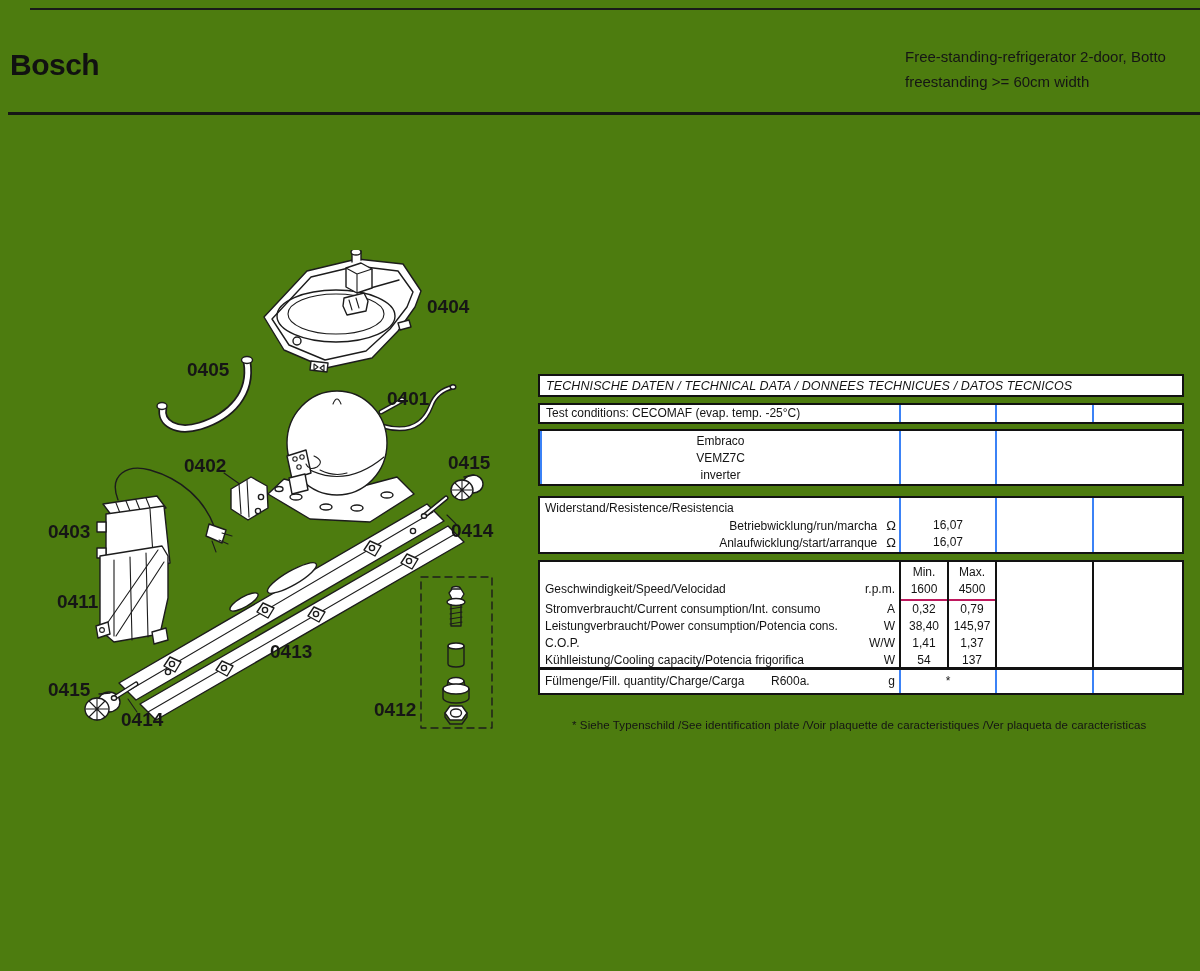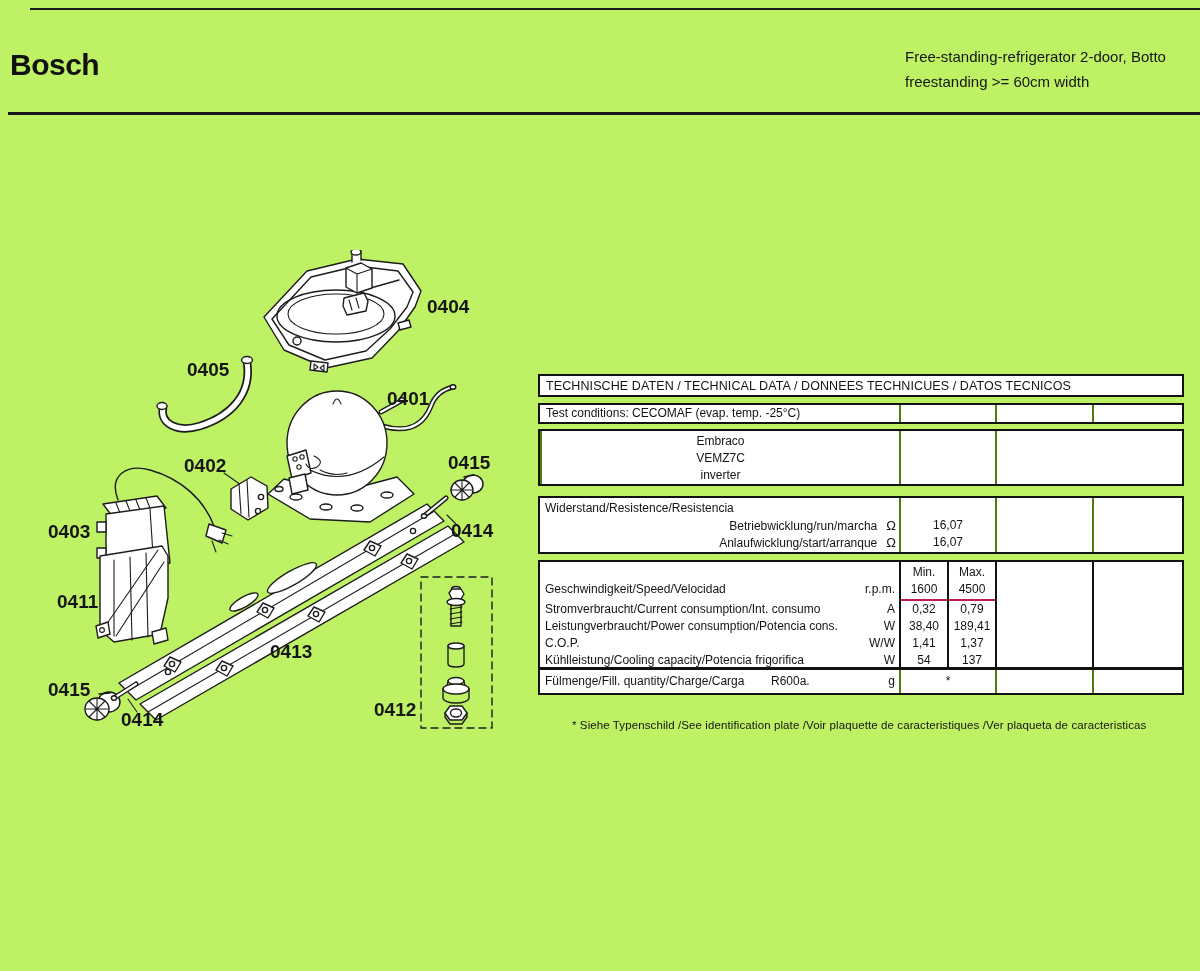--- a/index.html
+++ b/index.html
@@ -1,17 +1,17 @@
 <!DOCTYPE html>
 <html><head>
 <meta charset="utf-8">
 <style>
   html,body{margin:0;padding:0;background:#e8e8e8;}
   .page{
-    position:relative;width:1200px;height:971px;background:#bef264;
+    position:relative;width:1200px;height:971px;background:#4d7c0f;
     font-family:"Liberation Sans","DejaVu Sans",sans-serif;color:#141414;
     overflow:hidden;margin:0 auto;
   }
   
   .top-edge-line{position:absolute;left:30px;top:8px;width:1170px;height:2px;background:#191919;}
   .brand{position:absolute;left:10px;top:48px;font-size:30px;font-weight:bold;letter-spacing:-0.5px;color:#111;}
   .doc-title{position:absolute;left:905px;top:44px;font-size:15px;line-height:25px;color:#151515;width:300px;}
   .head-rule{position:absolute;left:8px;top:112px;width:1192px;height:3px;background:#161616;}
   
   .diagram{position:absolute;left:30px;top:250px;}
@@ -23,22 +23,22 @@
   .diagram .pin-b{stroke-width:5;}
   .diagram .pin-w{stroke:#ffffff;stroke-width:2.2;}
   .diagram .thin{stroke-width:1.1;}
   .diagram text{
     font-family:"Liberation Sans","DejaVu Sans",sans-serif;font-size:19px;font-weight:600;
     fill:#161616;stroke:none;}
   
   .tech{position:absolute;left:538px;top:374px;width:646px;font-size:12px;}
   .tblock{position:absolute;left:0;width:646px;border:2px solid #121212;box-sizing:border-box;background:#fff;}
   .grid4{display:grid;grid-template-columns:359px 96px 97px auto;}
-  .vcell{border-left:2px solid #4d7c0f;box-sizing:border-box;}
-  .b-title{top:0;height:23px;line-height:19px;padding:1px 0 0 6px;font-size:12.5px;letter-spacing:0.1px;}
+  .vcell{border-left:2px solid #3b82f6;box-sizing:border-box;}
+  .b-title{top:0;height:23px;line-height:19px;padding:1px 0 0 6px;font-size:12.5px;letter-spacing:0.1px;font-style:italic;}
   .b-test{top:29px;height:21px;}
   .b-test .lab{padding-left:6px;line-height:17px;}
   .b-comp{top:55px;height:57px;}
   .b-comp .lab{padding:2px 4px 0 5px;}
   .line17{height:17px;line-height:17px;white-space:nowrap;}
   .cellc{text-align:center;}
   .b-comp .vals{padding-top:2px;}
   .b-res{top:122px;height:58px;}
   .b-res .lab{padding:2px 3px 0 5px;}
   .rline{text-align:right;}
@@ -316,21 +316,21 @@
         <div class="pline p2 bb">1600</div>
         <div class="pline">0,32</div>
         <div class="pline">38,40</div>
         <div class="pline">1,41</div>
         <div class="pline">54</div>
       </div>
       <div class="pcol bl pvals">
         <div class="pline p1">Max.</div>
         <div class="pline p2 bb">4500</div>
         <div class="pline">0,79</div>
-        <div class="pline">189,41</div>
+        <div class="pline">145,97</div>
         <div class="pline">1,37</div>
         <div class="pline">137</div>
       </div>
       <div class="pcol bl"></div>
       <div class="pcol bl"></div>
     </div>
 
     <div class="tblock b-fill grid4">
       <div class="lab">
         <span class="l1">Fülmenge/Fill. quantity/Charge/Carga</span>

